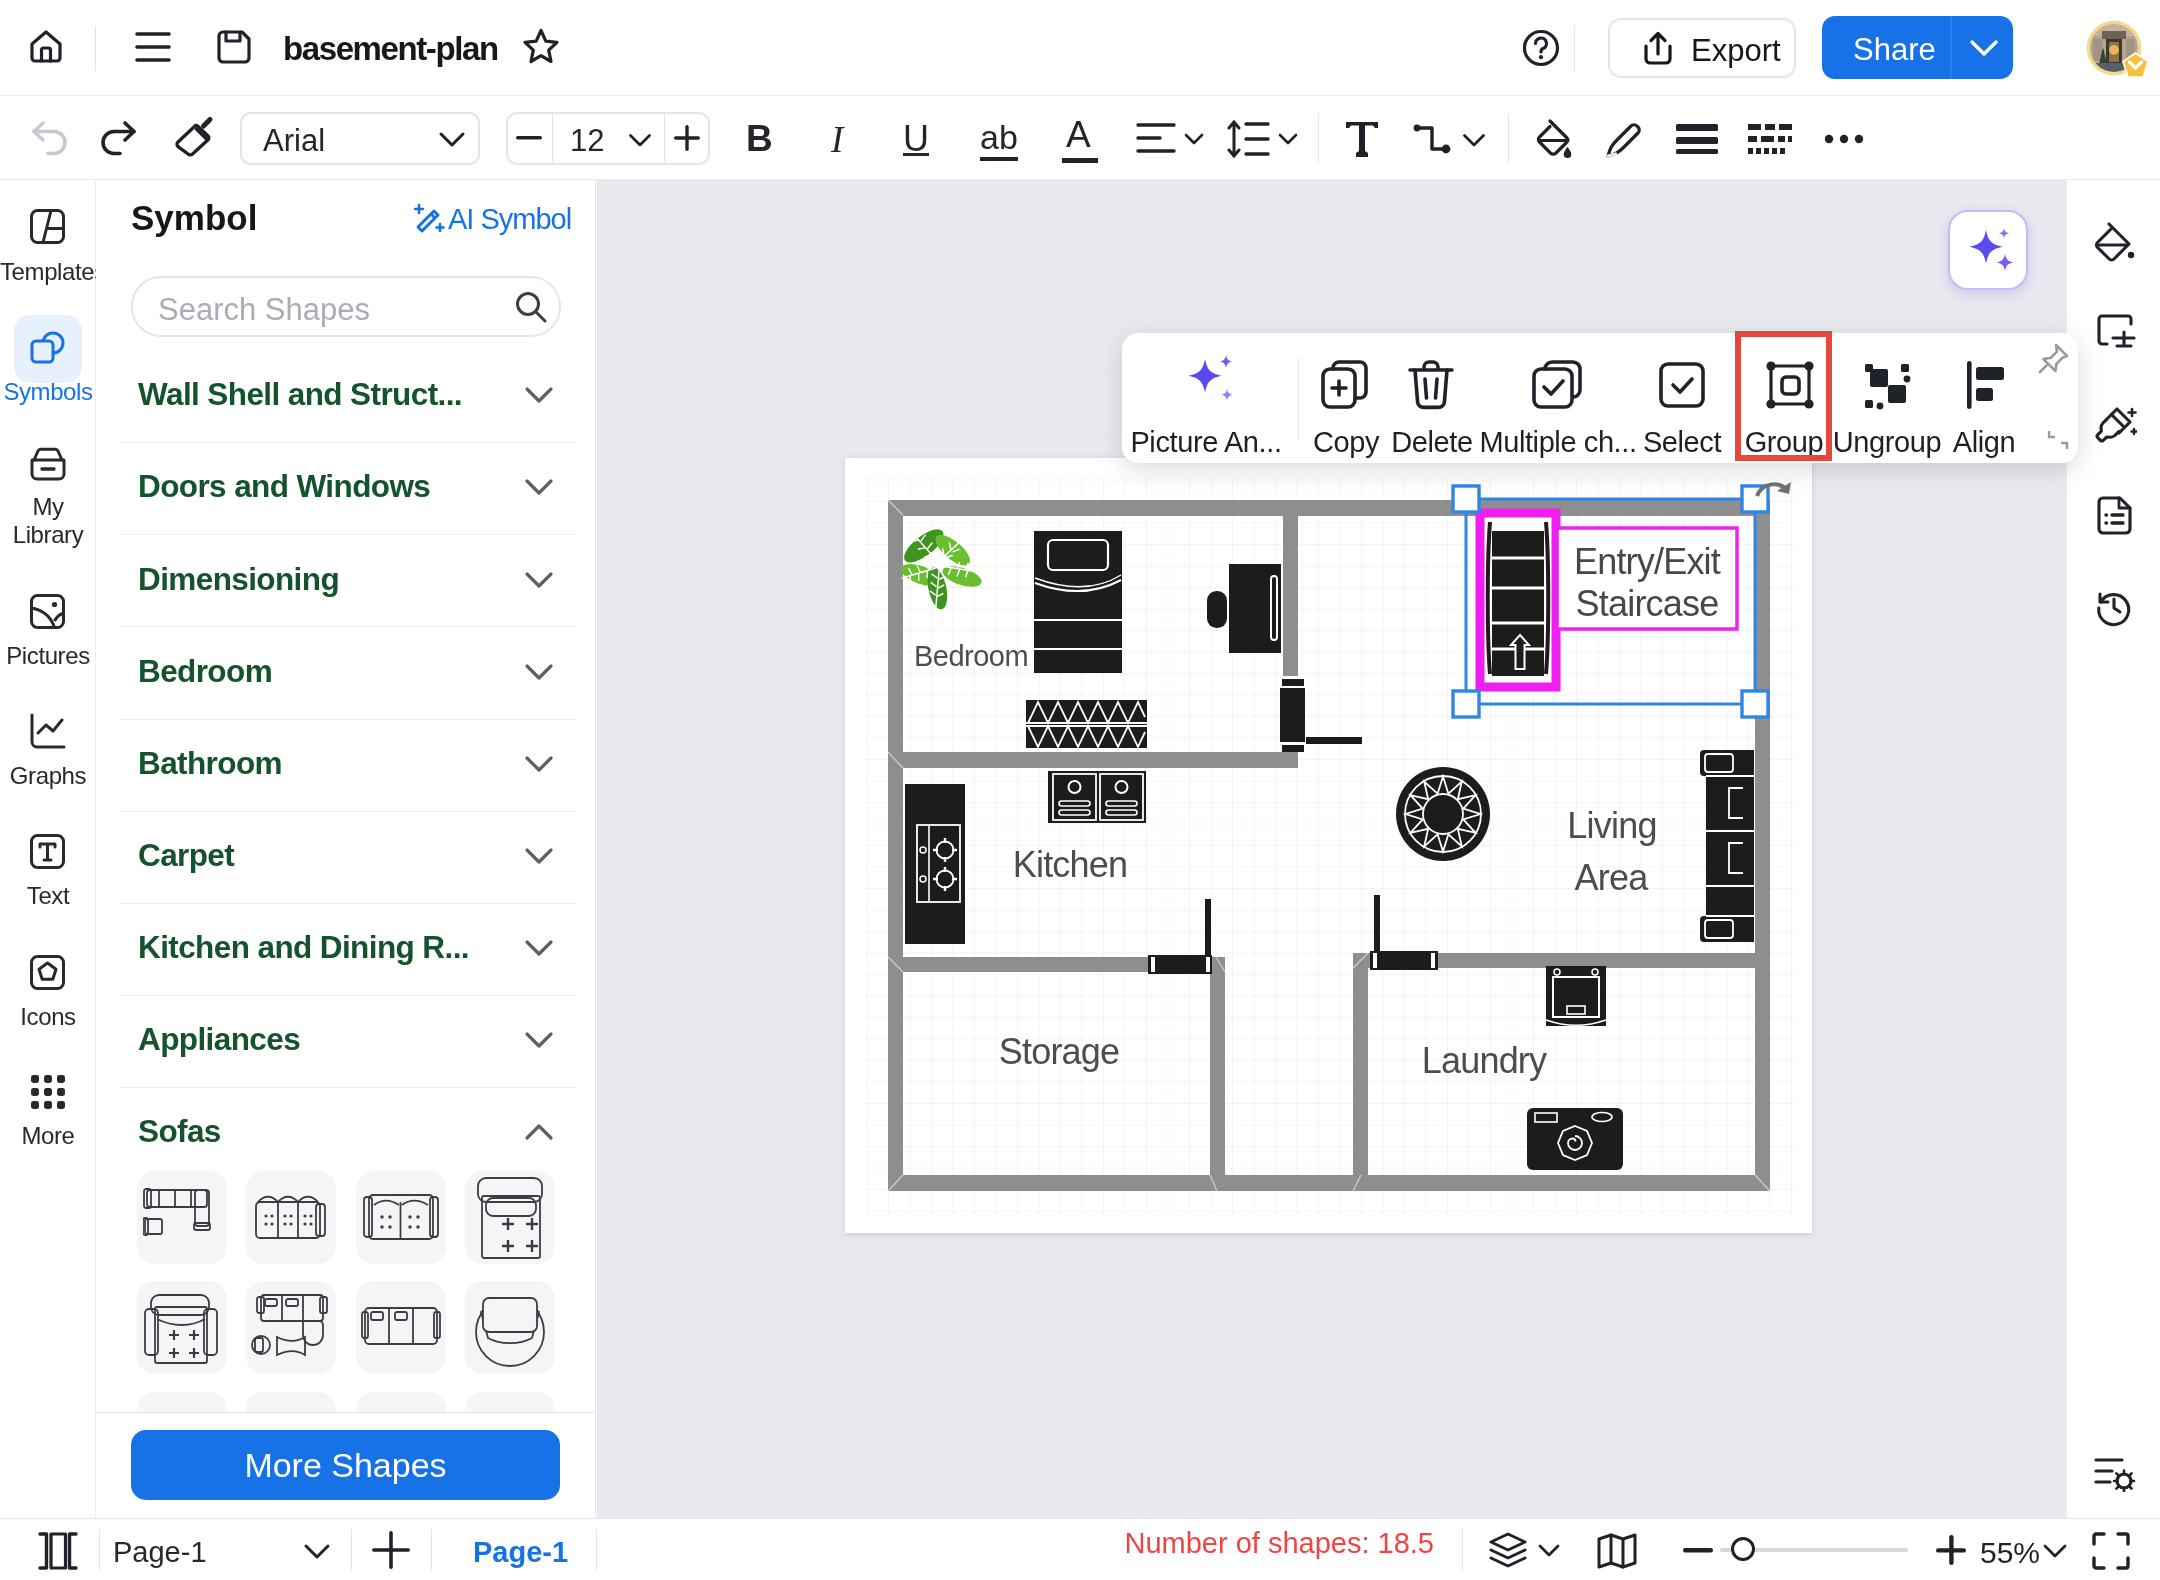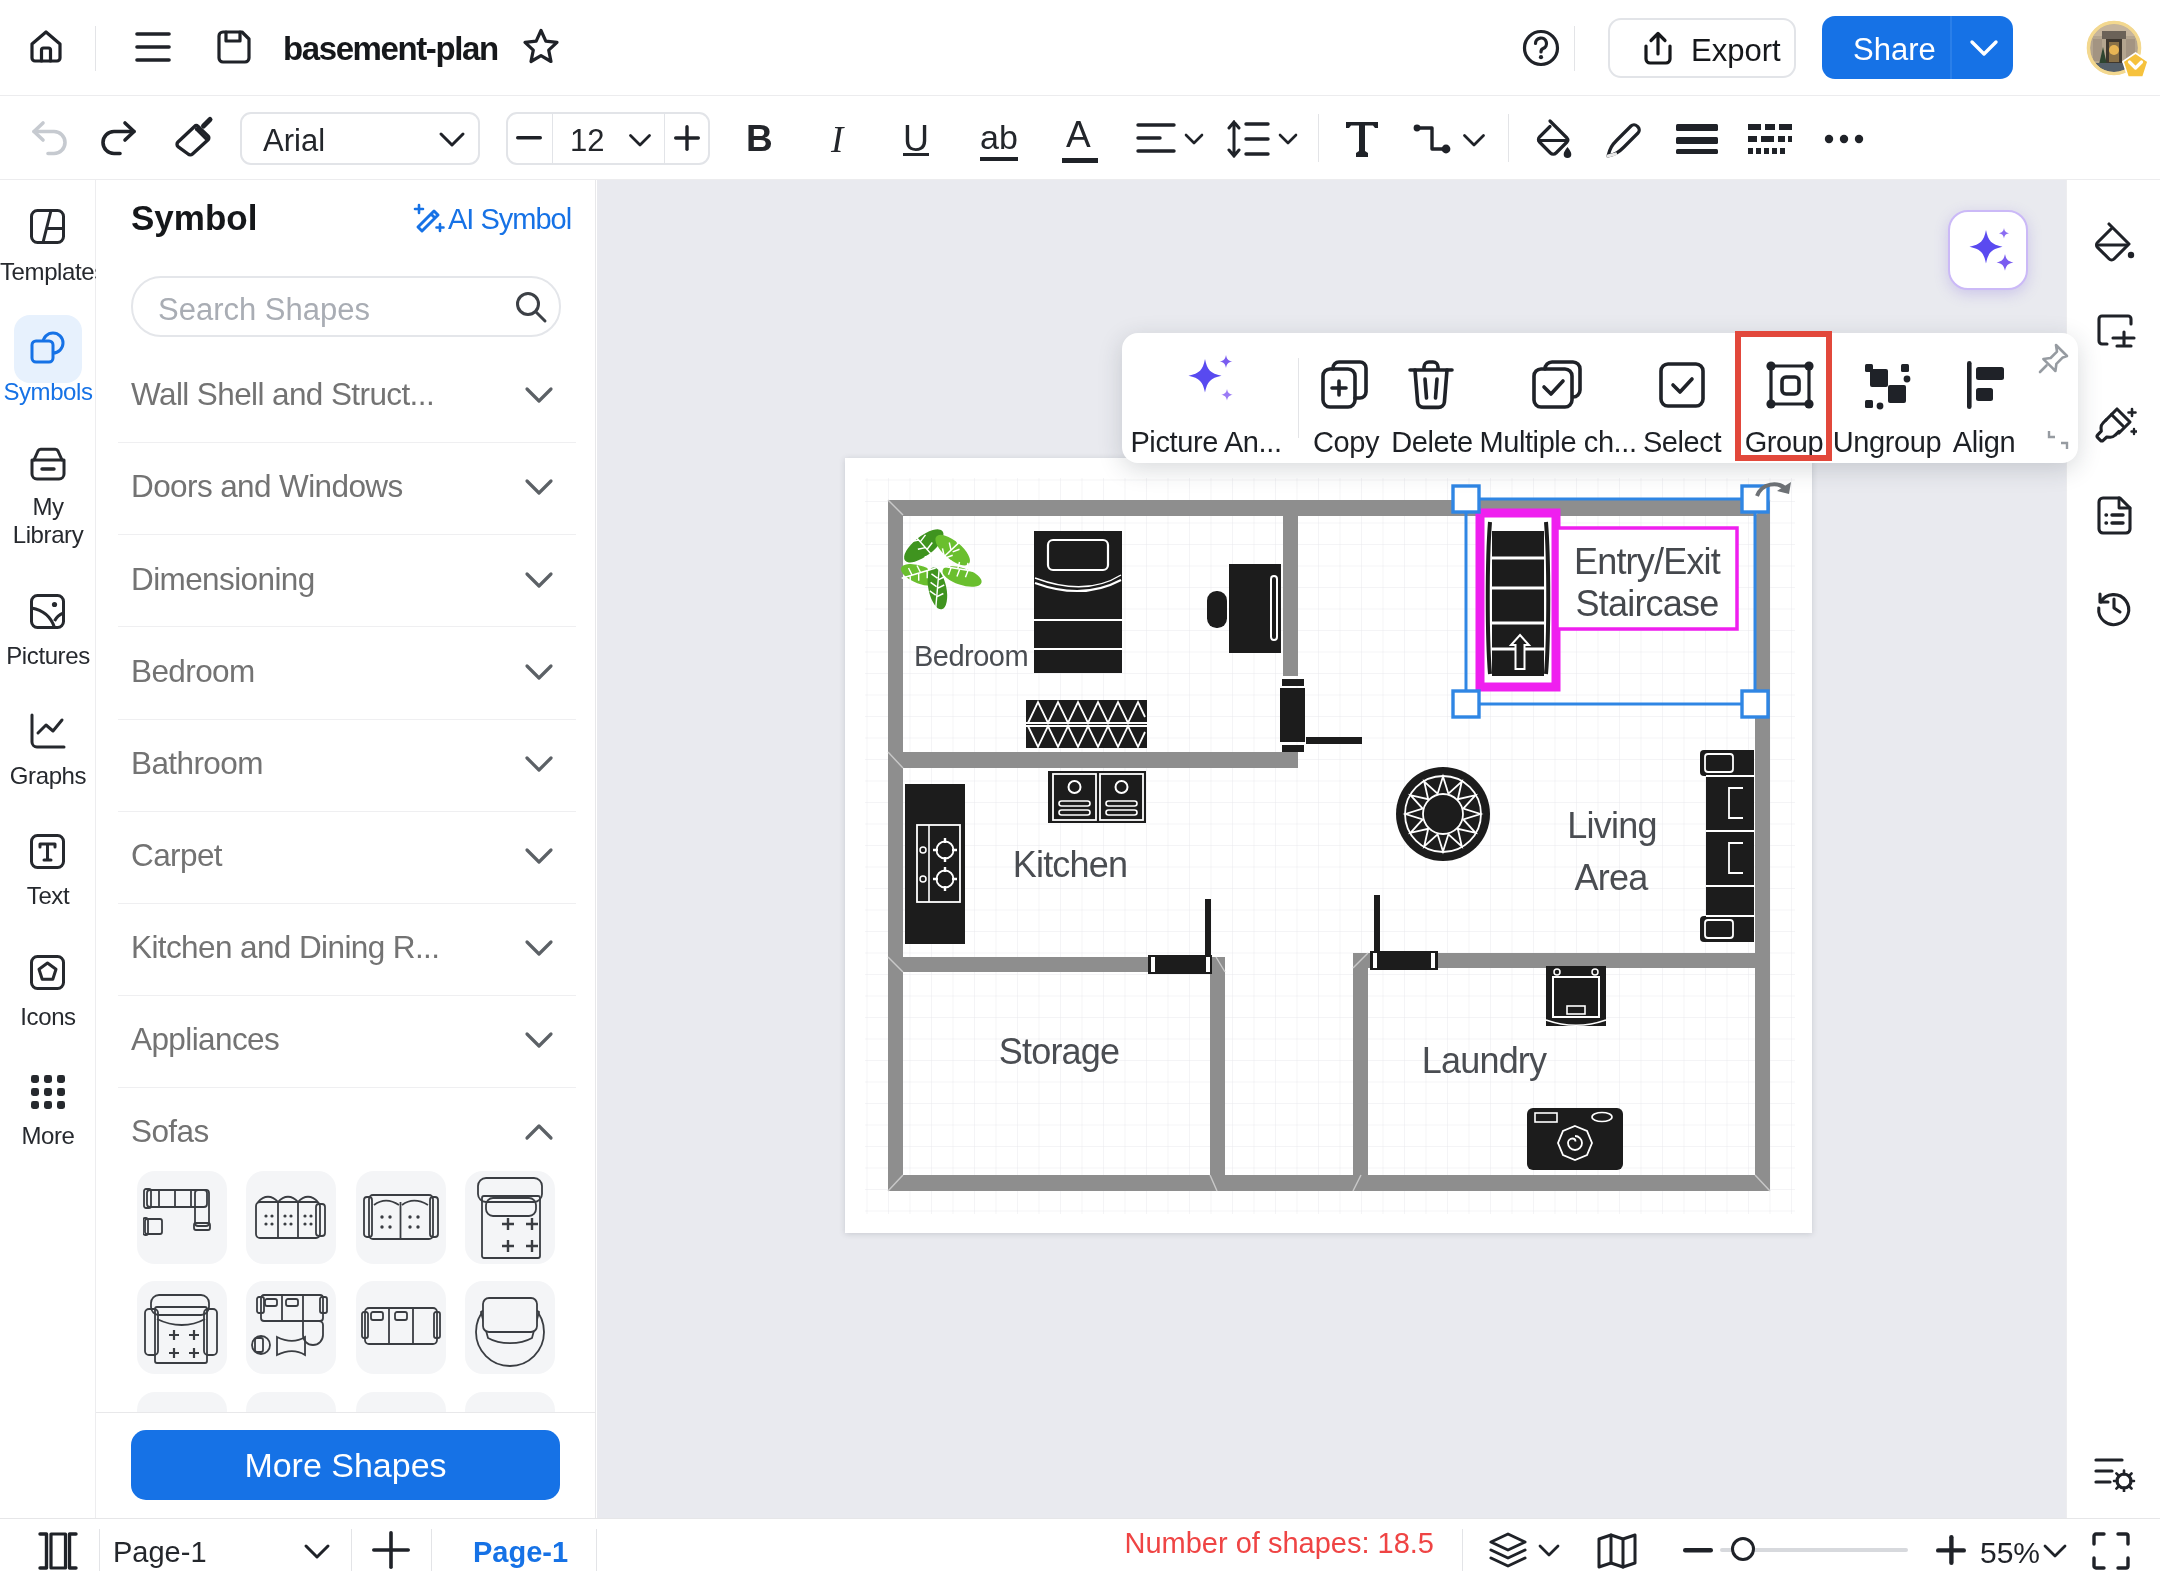--- a/index.html
+++ b/index.html
@@ -19,21 +19,21 @@
   border-left:1px solid #ededef; z-index:20; }
 #bottombar { position:absolute; left:0; top:1518px; width:2160px; height:62px; background:#fff;
   border-top:1px solid #e6e6e8; z-index:30; }
 .vdiv { position:absolute; width:1px; background:#e3e4e7; }
 .ic { position:absolute; }
 .lbl { position:absolute; color:#23262b; }
 
 .rail-item { position:absolute; left:0; width:96px; text-align:center; color:#26292e; font-size:24px; letter-spacing:-0.4px; }
 .blue { color:#1672e6; }
 
-.sect { position:absolute; left:35px; width:430px; font-weight:normal; font-size:31.5px; color:#737373; letter-spacing:-0.6px; }
+.sect { position:absolute; left:42px; width:430px; font-weight:bold; font-size:31.5px; color:#14532d; letter-spacing:-0.6px; }
 .divider { position:absolute; left:22px; width:458px; height:1px; background:#efeff1; }
 .tile { position:absolute; width:90px; height:93px; background:#f4f5f7; border-radius:18px; }
 .chev { position:absolute; left:428px; width:30px; height:18px; fill:none; stroke:#5c6166; stroke-width:3.2; stroke-linecap:round; stroke-linejoin:round; }
 
 #floatbar { position:absolute; left:1122px; top:333px; width:956px; height:130px; background:#fff;
   border-radius:16px; box-shadow:0 6px 24px rgba(40,50,60,.18); z-index:40; }
 .fb-lbl { position:absolute; top:93px; font-size:29px; color:#1d2025; white-space:nowrap; transform:translateX(-50%); letter-spacing:-0.4px; }
 #aibtn { position:absolute; left:1948px; top:210px; width:80px; height:80px; background:#fff;
   border:2px solid #cbb9f7; border-radius:20px; box-shadow:0 4px 14px rgba(120,90,220,.25); z-index:40; }
 </style>

